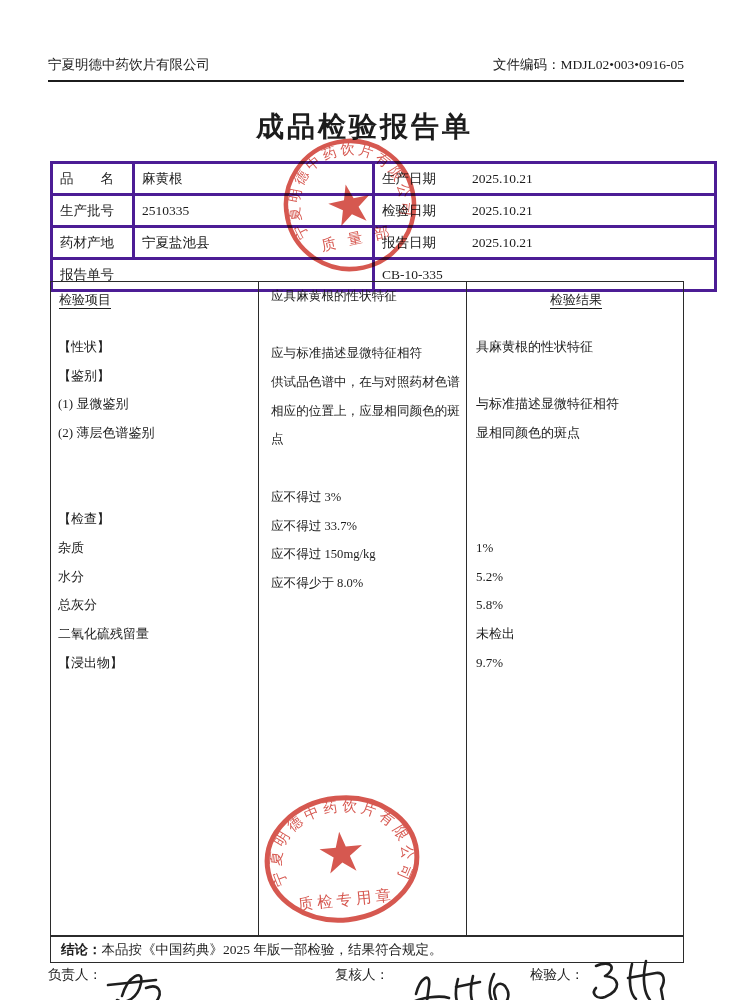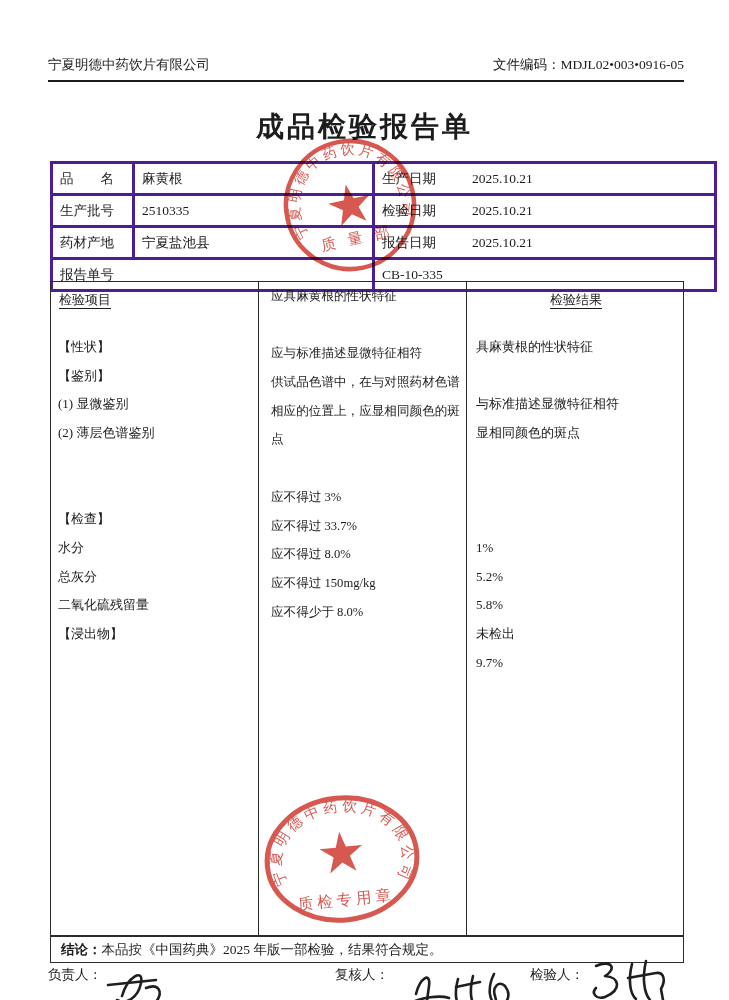--- a/index.html
+++ b/index.html
@@ -98,36 +98,36 @@
   <div class="itable">
     <div class="icol icol-1">
       <div class="ihead ihead-l"><span>检验项目</span></div>
       <div class="iline">【性状】</div>
       <div class="iline">【鉴别】</div>
       <div class="iline">(1) 显微鉴别</div>
       <div class="iline">(2) 薄层色谱鉴别</div>
       <div class="iline"></div>
       <div class="iline"></div>
       <div class="iline">【检查】</div>
+      <div class="iline">杂质</div>
       <div class="iline">水分</div>
       <div class="iline">总灰分</div>
       <div class="iline">二氧化硫残留量</div>
       <div class="iline">【浸出物】</div>
     </div>
     <div class="icol icol-2">
       <div class="iline">应具麻黄根的性状特征</div>
       <div class="iline"></div>
       <div class="iline">应与标准描述显微特征相符</div>
       <div class="iline">供试品色谱中，在与对照药材色谱</div>
       <div class="iline">相应的位置上，应显相同颜色的斑</div>
       <div class="iline">点</div>
       <div class="iline"></div>
       <div class="iline">应不得过 3%</div>
       <div class="iline">应不得过 33.7%</div>
-      <div class="iline">应不得过 8.0%</div>
       <div class="iline">应不得过 150mg/kg</div>
       <div class="iline">应不得少于 8.0%</div>
     </div>
     <div class="icol icol-3">
       <div class="ihead ihead-c"><span>检验结果</span></div>
       <div class="iline">具麻黄根的性状特征</div>
       <div class="iline"></div>
       <div class="iline">与标准描述显微特征相符</div>
       <div class="iline">显相同颜色的斑点</div>
       <div class="iline"></div>

